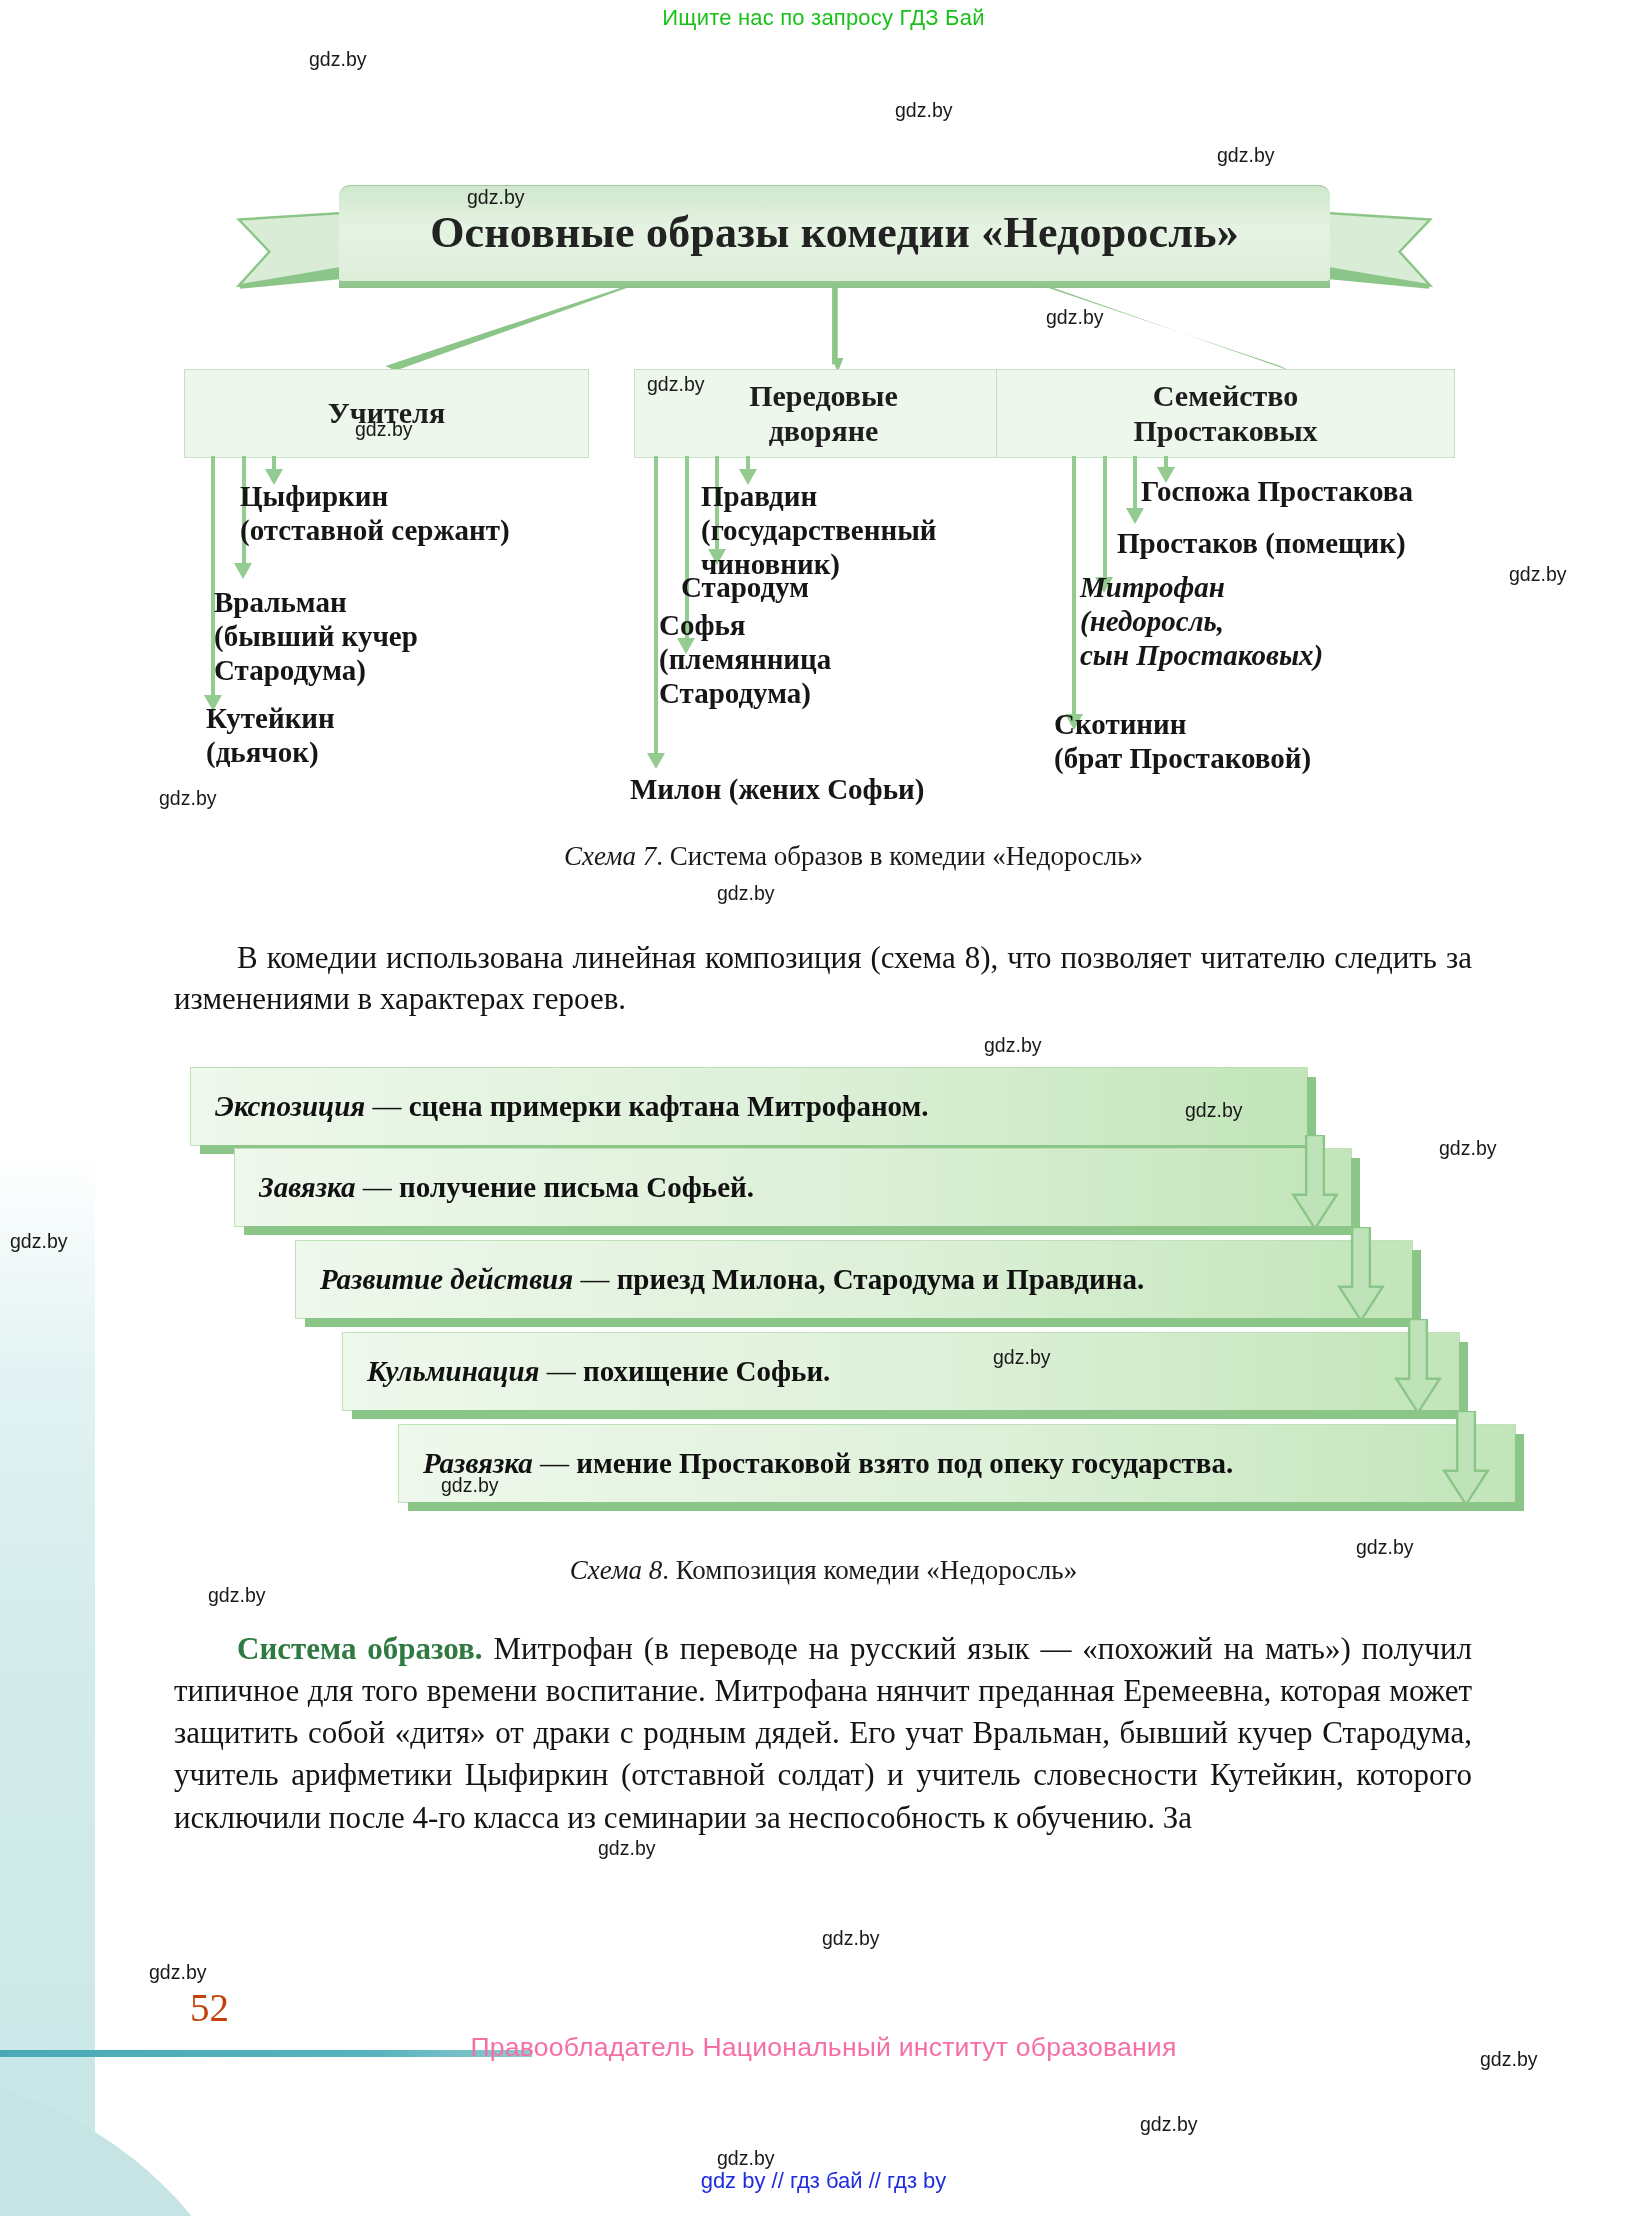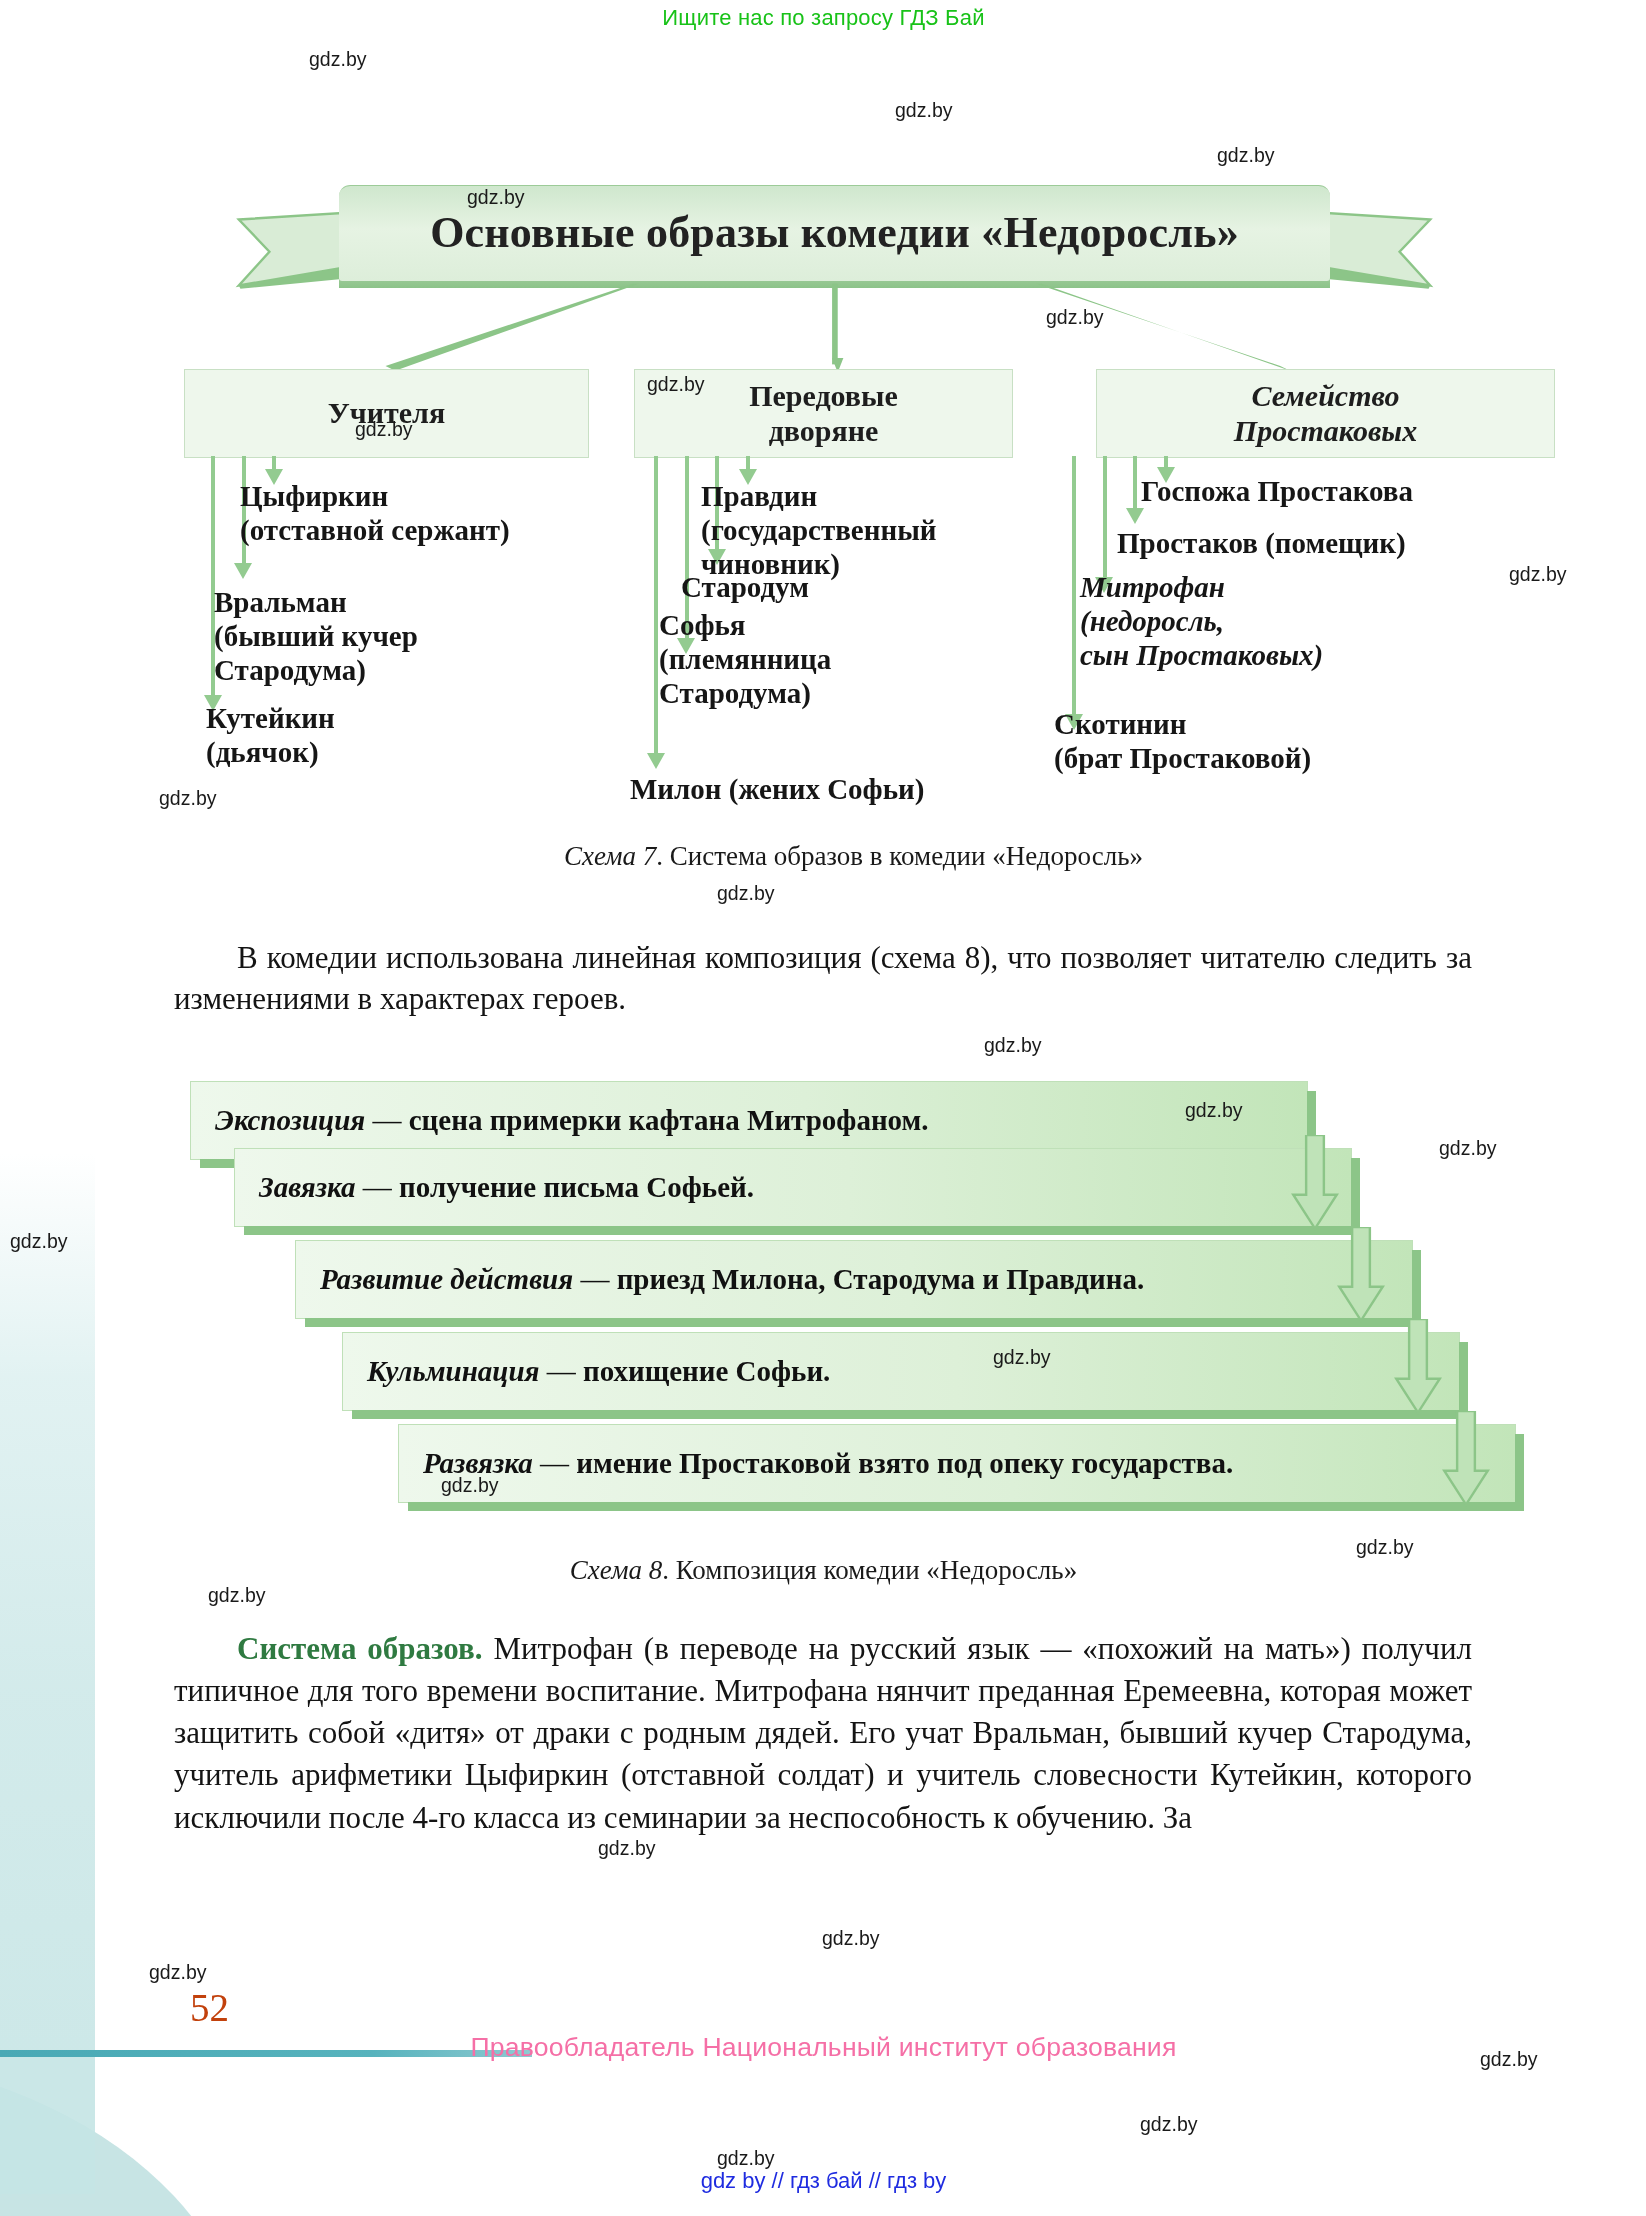--- a/index.html
+++ b/index.html
@@ -201,21 +201,21 @@
   </div>
   <div class="lst" style="left:701px;top:310px;">Правдин
 (государственный
 чиновник)</div>
   <div class="lst" style="left:681px;top:401px;">Стародум</div>
   <div class="lst" style="left:659px;top:439px;">Софья
 (племянница
 Стародума)</div>
   <div class="lst" style="left:630px;top:603px;">Милон (жених Софьи)</div>
 
-  <div class="box7" style="left:1096px;top:200px;width:457px;height:87px;white-space:pre;font-style:italic;">
+  <div class="box7" style="left:996px;top:200px;width:457px;height:87px;white-space:pre;">
     <span>Семейство
 Простаковых</span>
   </div>
   <div class="arrow-col" style="left:1072px;top:287px;width:97px;height:274px;">
     <div class="stem" style="left:0px;top:0;height:261px;"></div>
     <div class="head" style="left:-7.3px;top:258px;"></div>
     <div class="stem" style="left:31px;top:0;height:124px;"></div>
     <div class="head" style="left:23.4px;top:121px;"></div>
     <div class="stem" style="left:61px;top:0;height:55px;"></div>
     <div class="head" style="left:54px;top:52px;"></div>
@@ -232,21 +232,21 @@
 </div>
 
 <div class="cap" style="top:841px;padding-left:30px;">
   <i>Схема 7</i><span>. Система образов в комедии «Недоросль»</span>
 </div>
 
 <div class="para" style="top:937px;text-indent:63px;">В комедии использована линейная композиция (схема 8), что позволяет читателю следить за изменениями в характерах героев.</div>
 
 <div id="scheme8">
 
-  <div class="step" style="left:190px;top:33px;width:1116px;">
+  <div class="step" style="left:190px;top:19px;width:1116px;">
     <div class="sh-r"></div>
       <div class="sh-b"></div>
     <div class="txt"><i>Экспозиция</i><span> — </span><b>сцена примерки кафтана Митрофаном.</b></div>
   </div>
 
   <div class="step" style="left:234px;top:100px;width:1116px;">
     <div class="sh-r"></div>
       <div class="sh-b"></div>
     <div class="txt"><i>Завязка</i><span> — </span><b>получение письма Софьей.</b></div>
   </div>

